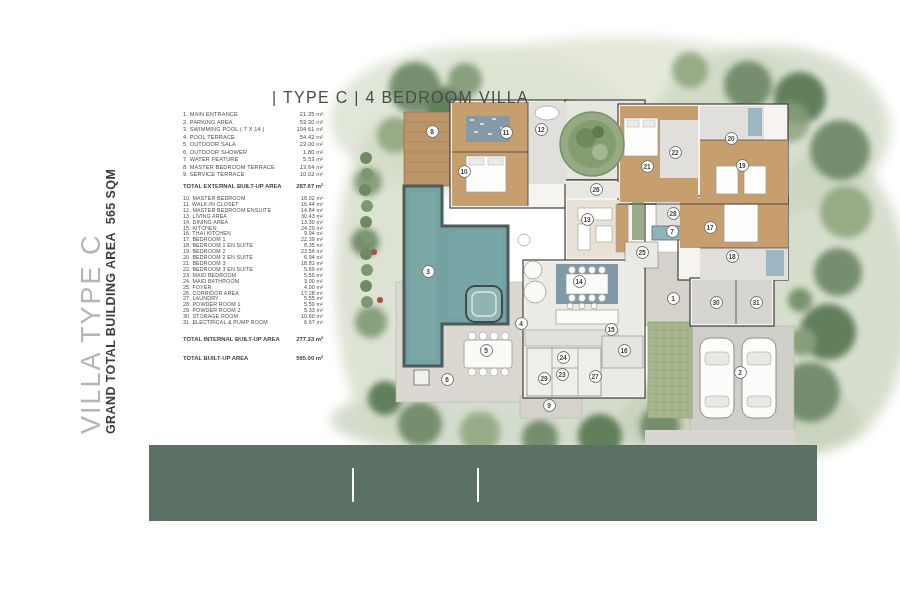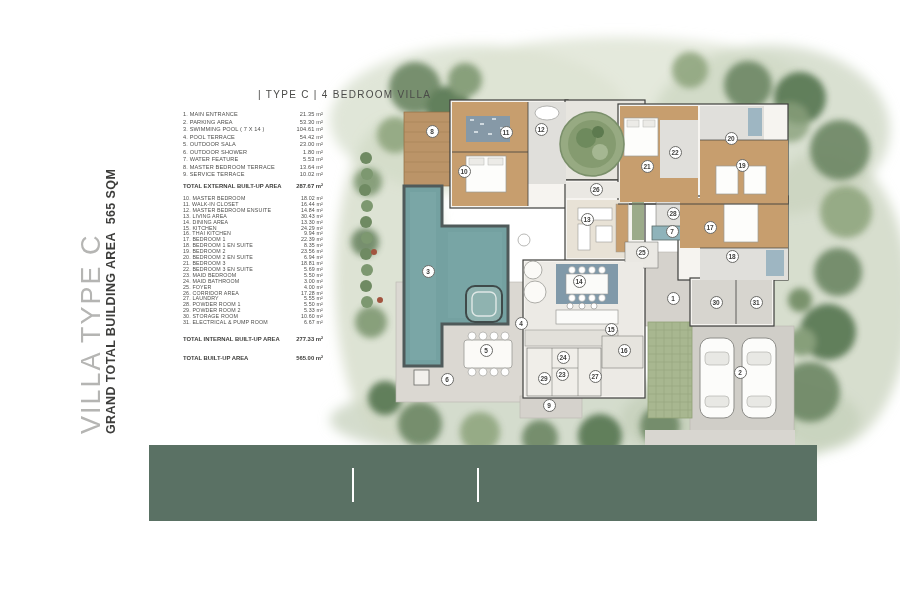--- a/index.html
+++ b/index.html
@@ -3,21 +3,21 @@
 <meta charset="utf-8">
 <style>
   html,body{margin:0;padding:0;background:#ffffff;}
   #stage{position:relative;width:900px;height:600px;overflow:hidden;
          font-family:"Liberation Sans",sans-serif;background:#ffffff;}
   
   .vtxt{position:absolute;transform:rotate(-90deg);transform-origin:0 0;white-space:nowrap;}
   #villa-type{left:76px;top:434px;font-size:27px;font-weight:300;color:#b5b5b3;letter-spacing:2px;}
   #grand-total-v{left:104px;top:434px;font-size:12.5px;font-weight:700;color:#3d3d3b;letter-spacing:.4px;}
   
-  #plan-title{position:absolute;left:258px;top:89px;font-size:10px;color:#4b4b49;
+  #plan-title{position:absolute;left:272px;top:89px;font-size:16px;color:#4b4b49;
               letter-spacing:1.3px;font-weight:500;z-index:5;}
   
   #legend{position:absolute;left:183px;top:111px;width:140px;z-index:5;color:#4e4e4c;}
   .leg-row{display:flex;justify-content:space-between;font-size:5.6px;line-height:7.5px;letter-spacing:.15px;}
   #legend-internal .leg-row{font-size:5.3px;line-height:5.9px;}
   .leg-total{display:flex;justify-content:space-between;font-weight:700;font-size:5.9px;line-height:7.5px;color:#3c3c3a;}
   #legend-ext-total{margin-top:4px;}
   #legend-internal{margin-top:6px;}
   #legend-int-total{margin-top:10px;}
   #legend-grand-total{margin-top:12px;}

